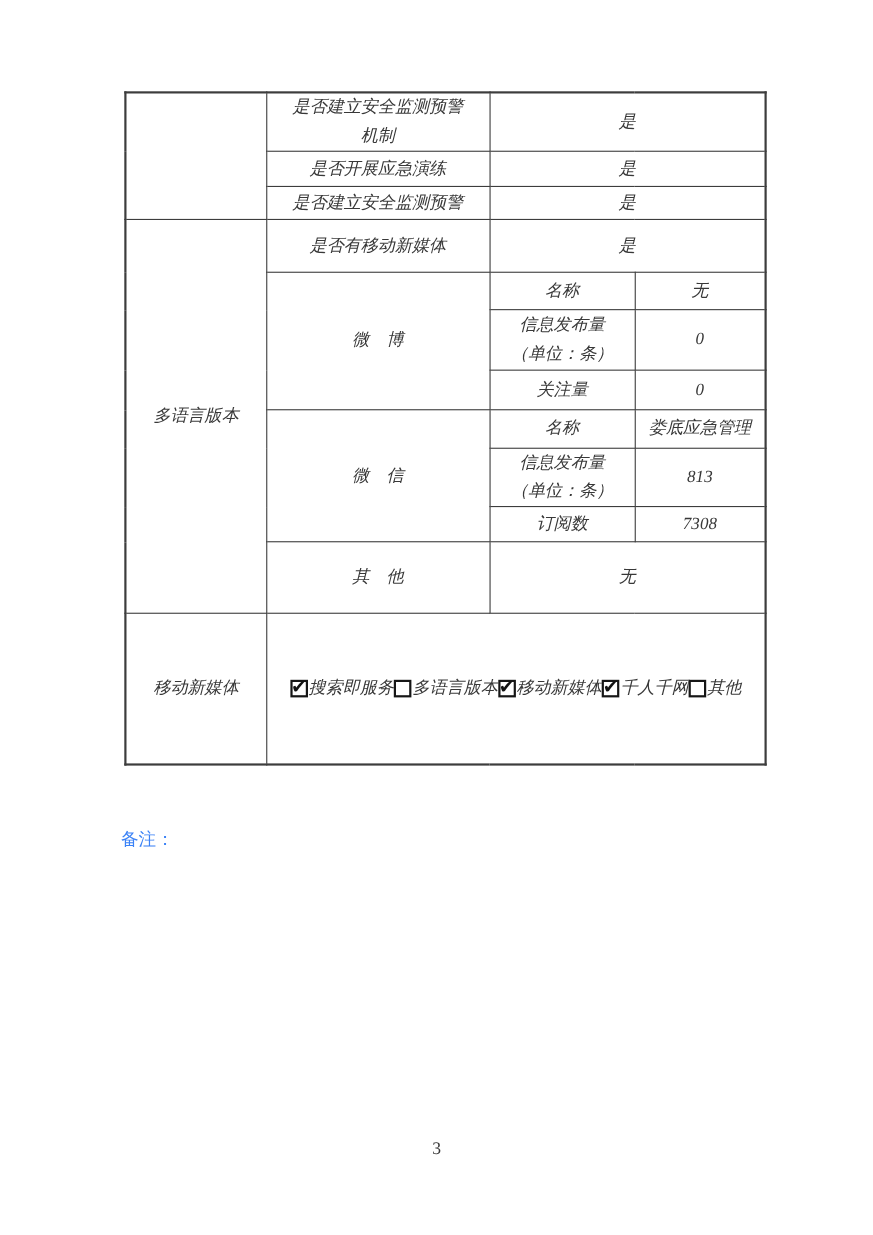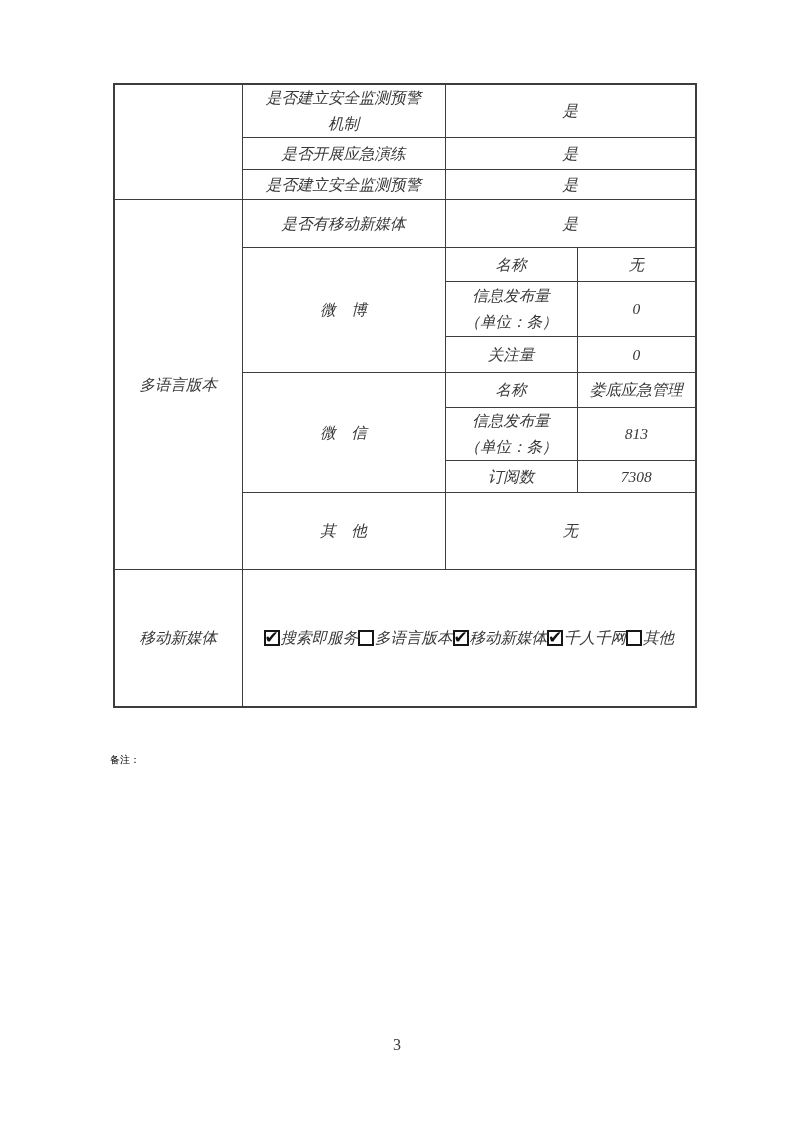--- a/index.html
+++ b/index.html
@@ -21,39 +21,39 @@
   table.report td{
     border:1px solid #3d3d3d;
     text-align:center;vertical-align:middle;
     font-size:15.5px;line-height:26px;
     padding:0 2px;
     white-space:normal;
   }
   table.report td[data-bind]{white-space:pre-line;}
   .r-a{height:50px}.r-b{height:32px}.r-c{height:30px}.r-d{height:48px}
   .r-e{height:34px}.r-f{height:55px}.r-g{height:36px}.r-h{height:35px}
-  .r-i{height:52px}.r-j{height:32px}.r-k{height:77px}.r-l{height:137px}
+  .r-i{height:52px}.r-j{height:32px}.r-k{height:65px}.r-l{height:137px}
   td.innov-cell{padding:0 42px 22px 2px;}
   .innov-line{display:flex;align-items:center;justify-content:center;white-space:nowrap;}
   .innov-item{display:flex;align-items:center;}
   .cbx{
     display:inline-block;box-sizing:border-box;
     width:16px;height:16px;
     border:2px solid #161616;background:#fff;
     position:relative;margin-right:1px;flex:0 0 auto;
   }
   .cbx.checked::after{
     content:"✔";
     position:absolute;left:-1px;top:-8px;
     font-size:17px;font-weight:bold;color:#111;
     font-family:"DejaVu Sans","Liberation Sans",sans-serif;
   }
   .note{
     position:absolute;left:110px;top:753px;
-    font-size:10px;color:#000000;
+    font-size:16px;color:#3b82f6;
   }
   .pagenum{
     position:absolute;left:0;top:1036px;width:100%;
     text-align:center;font-size:16px;color:#383838;
   }
 </style>
 </head>
 <body>
 
 <div class="page">

